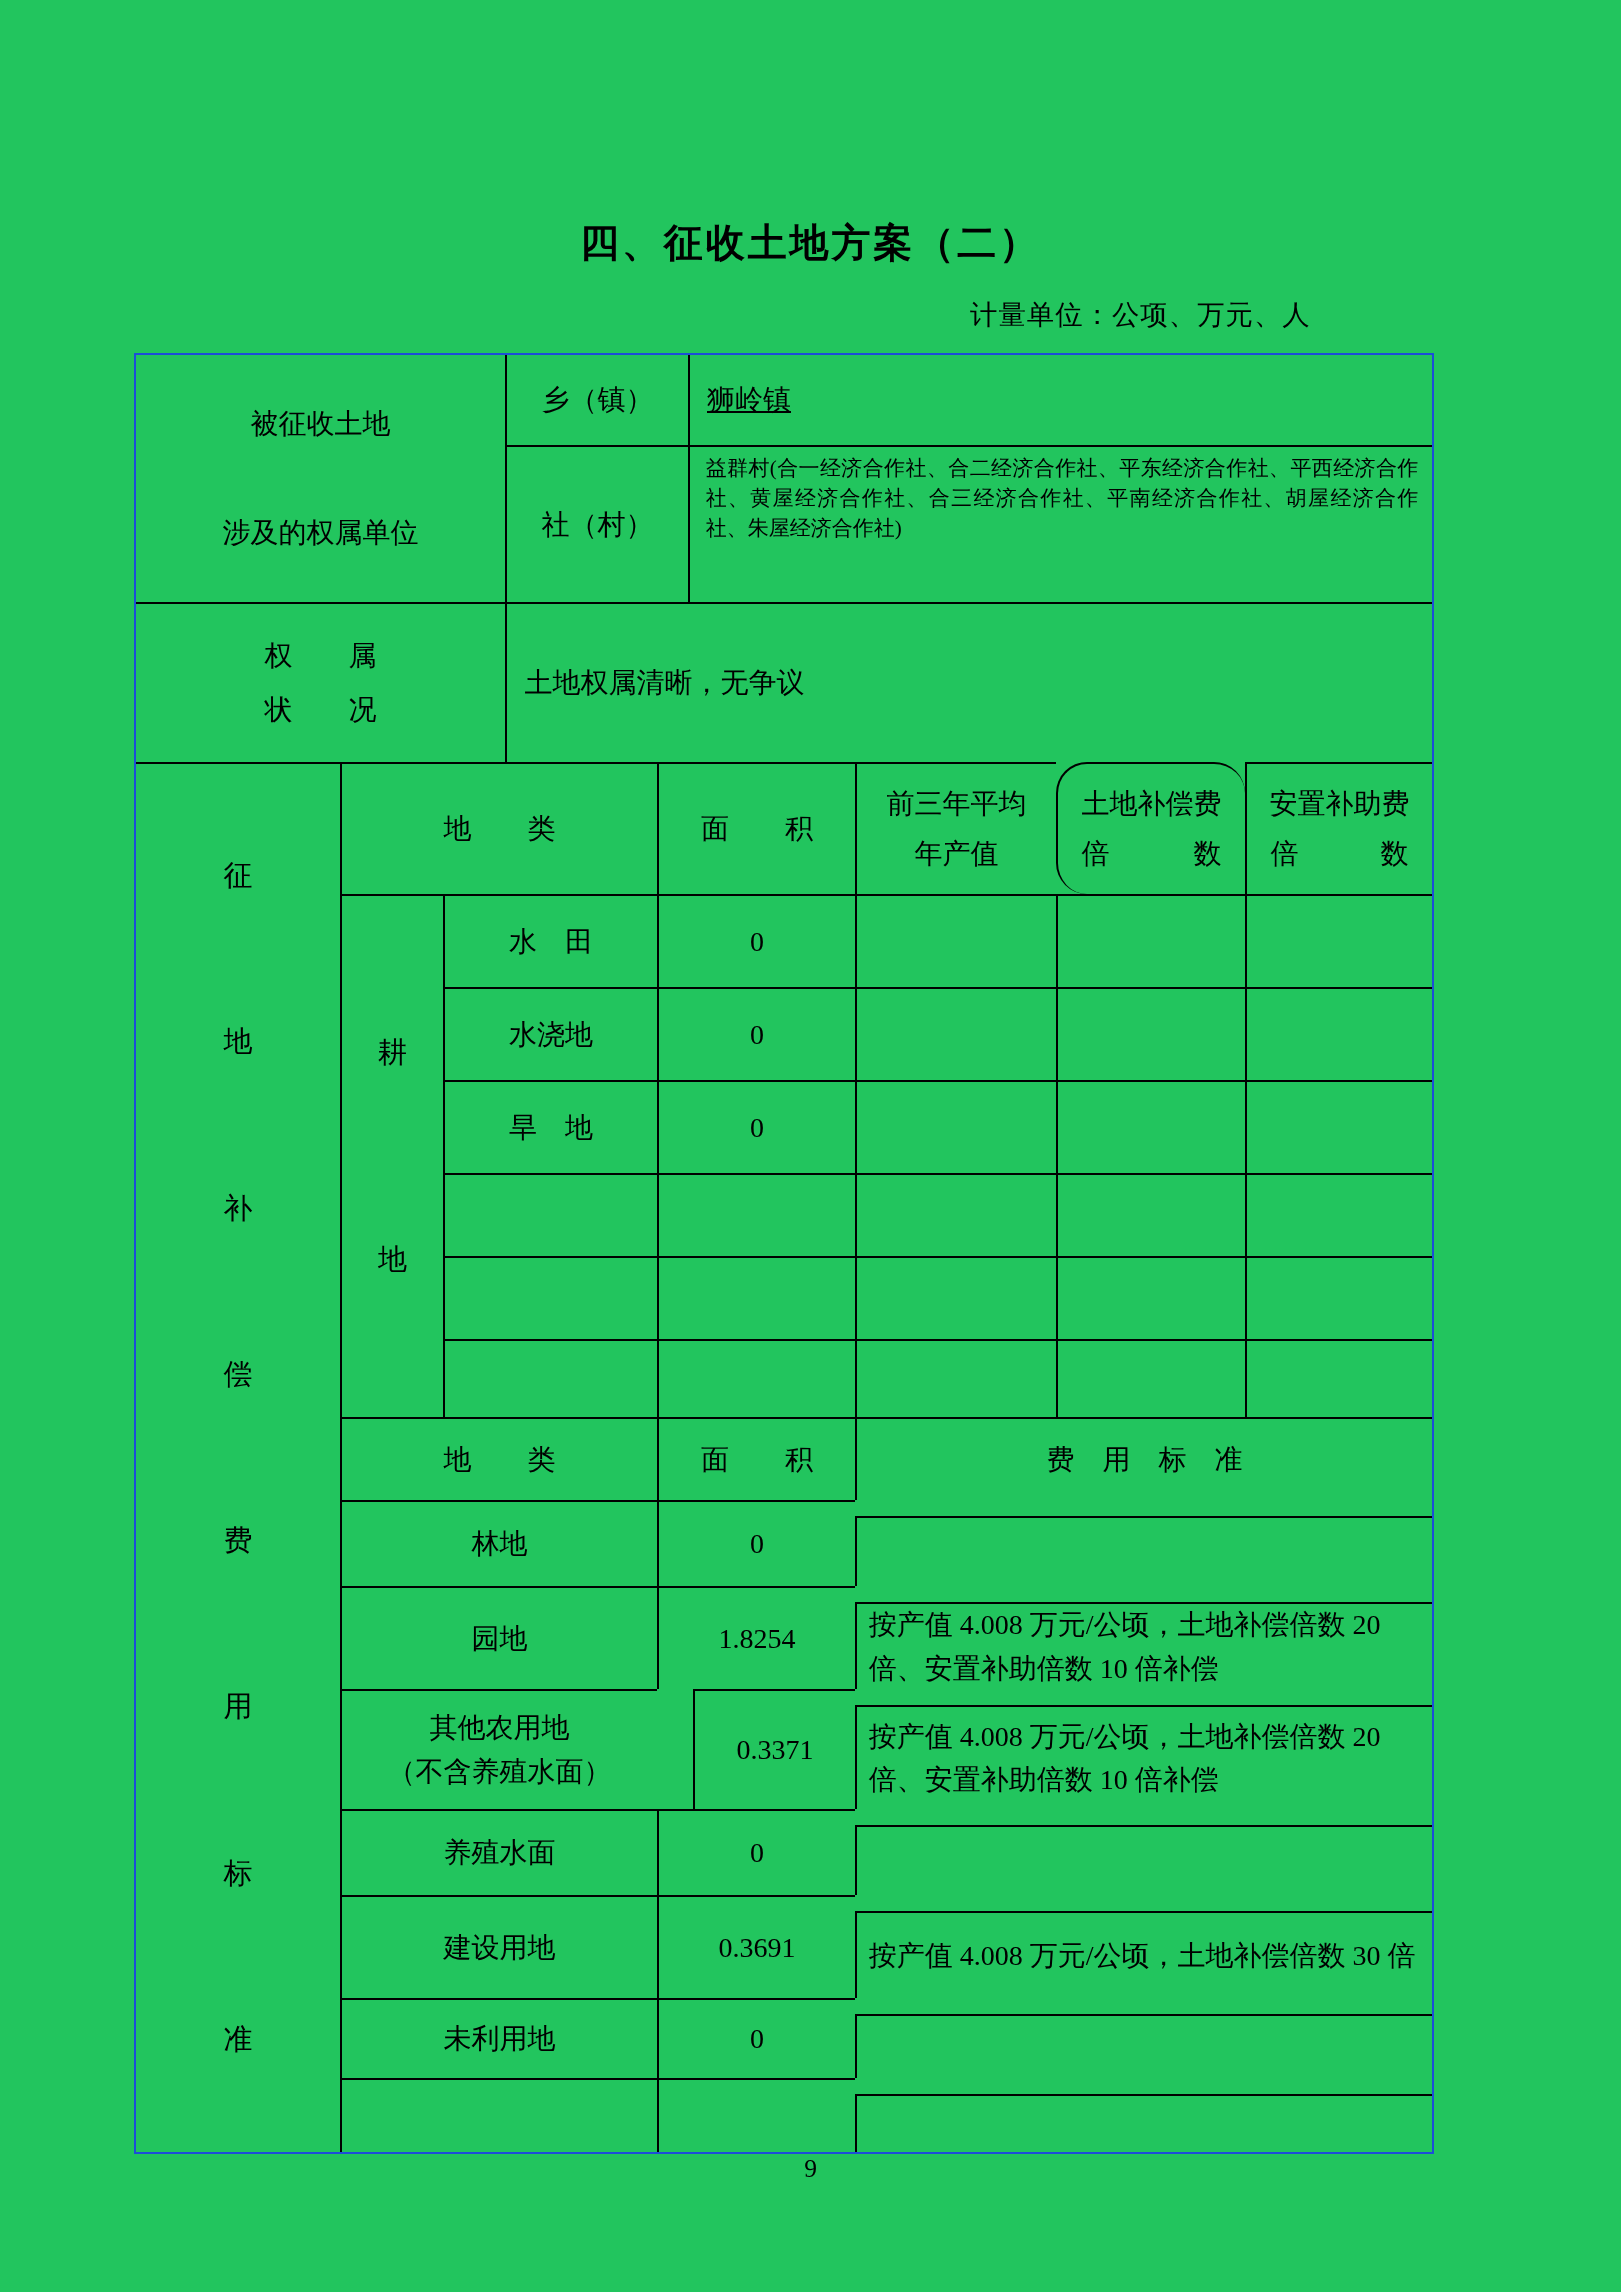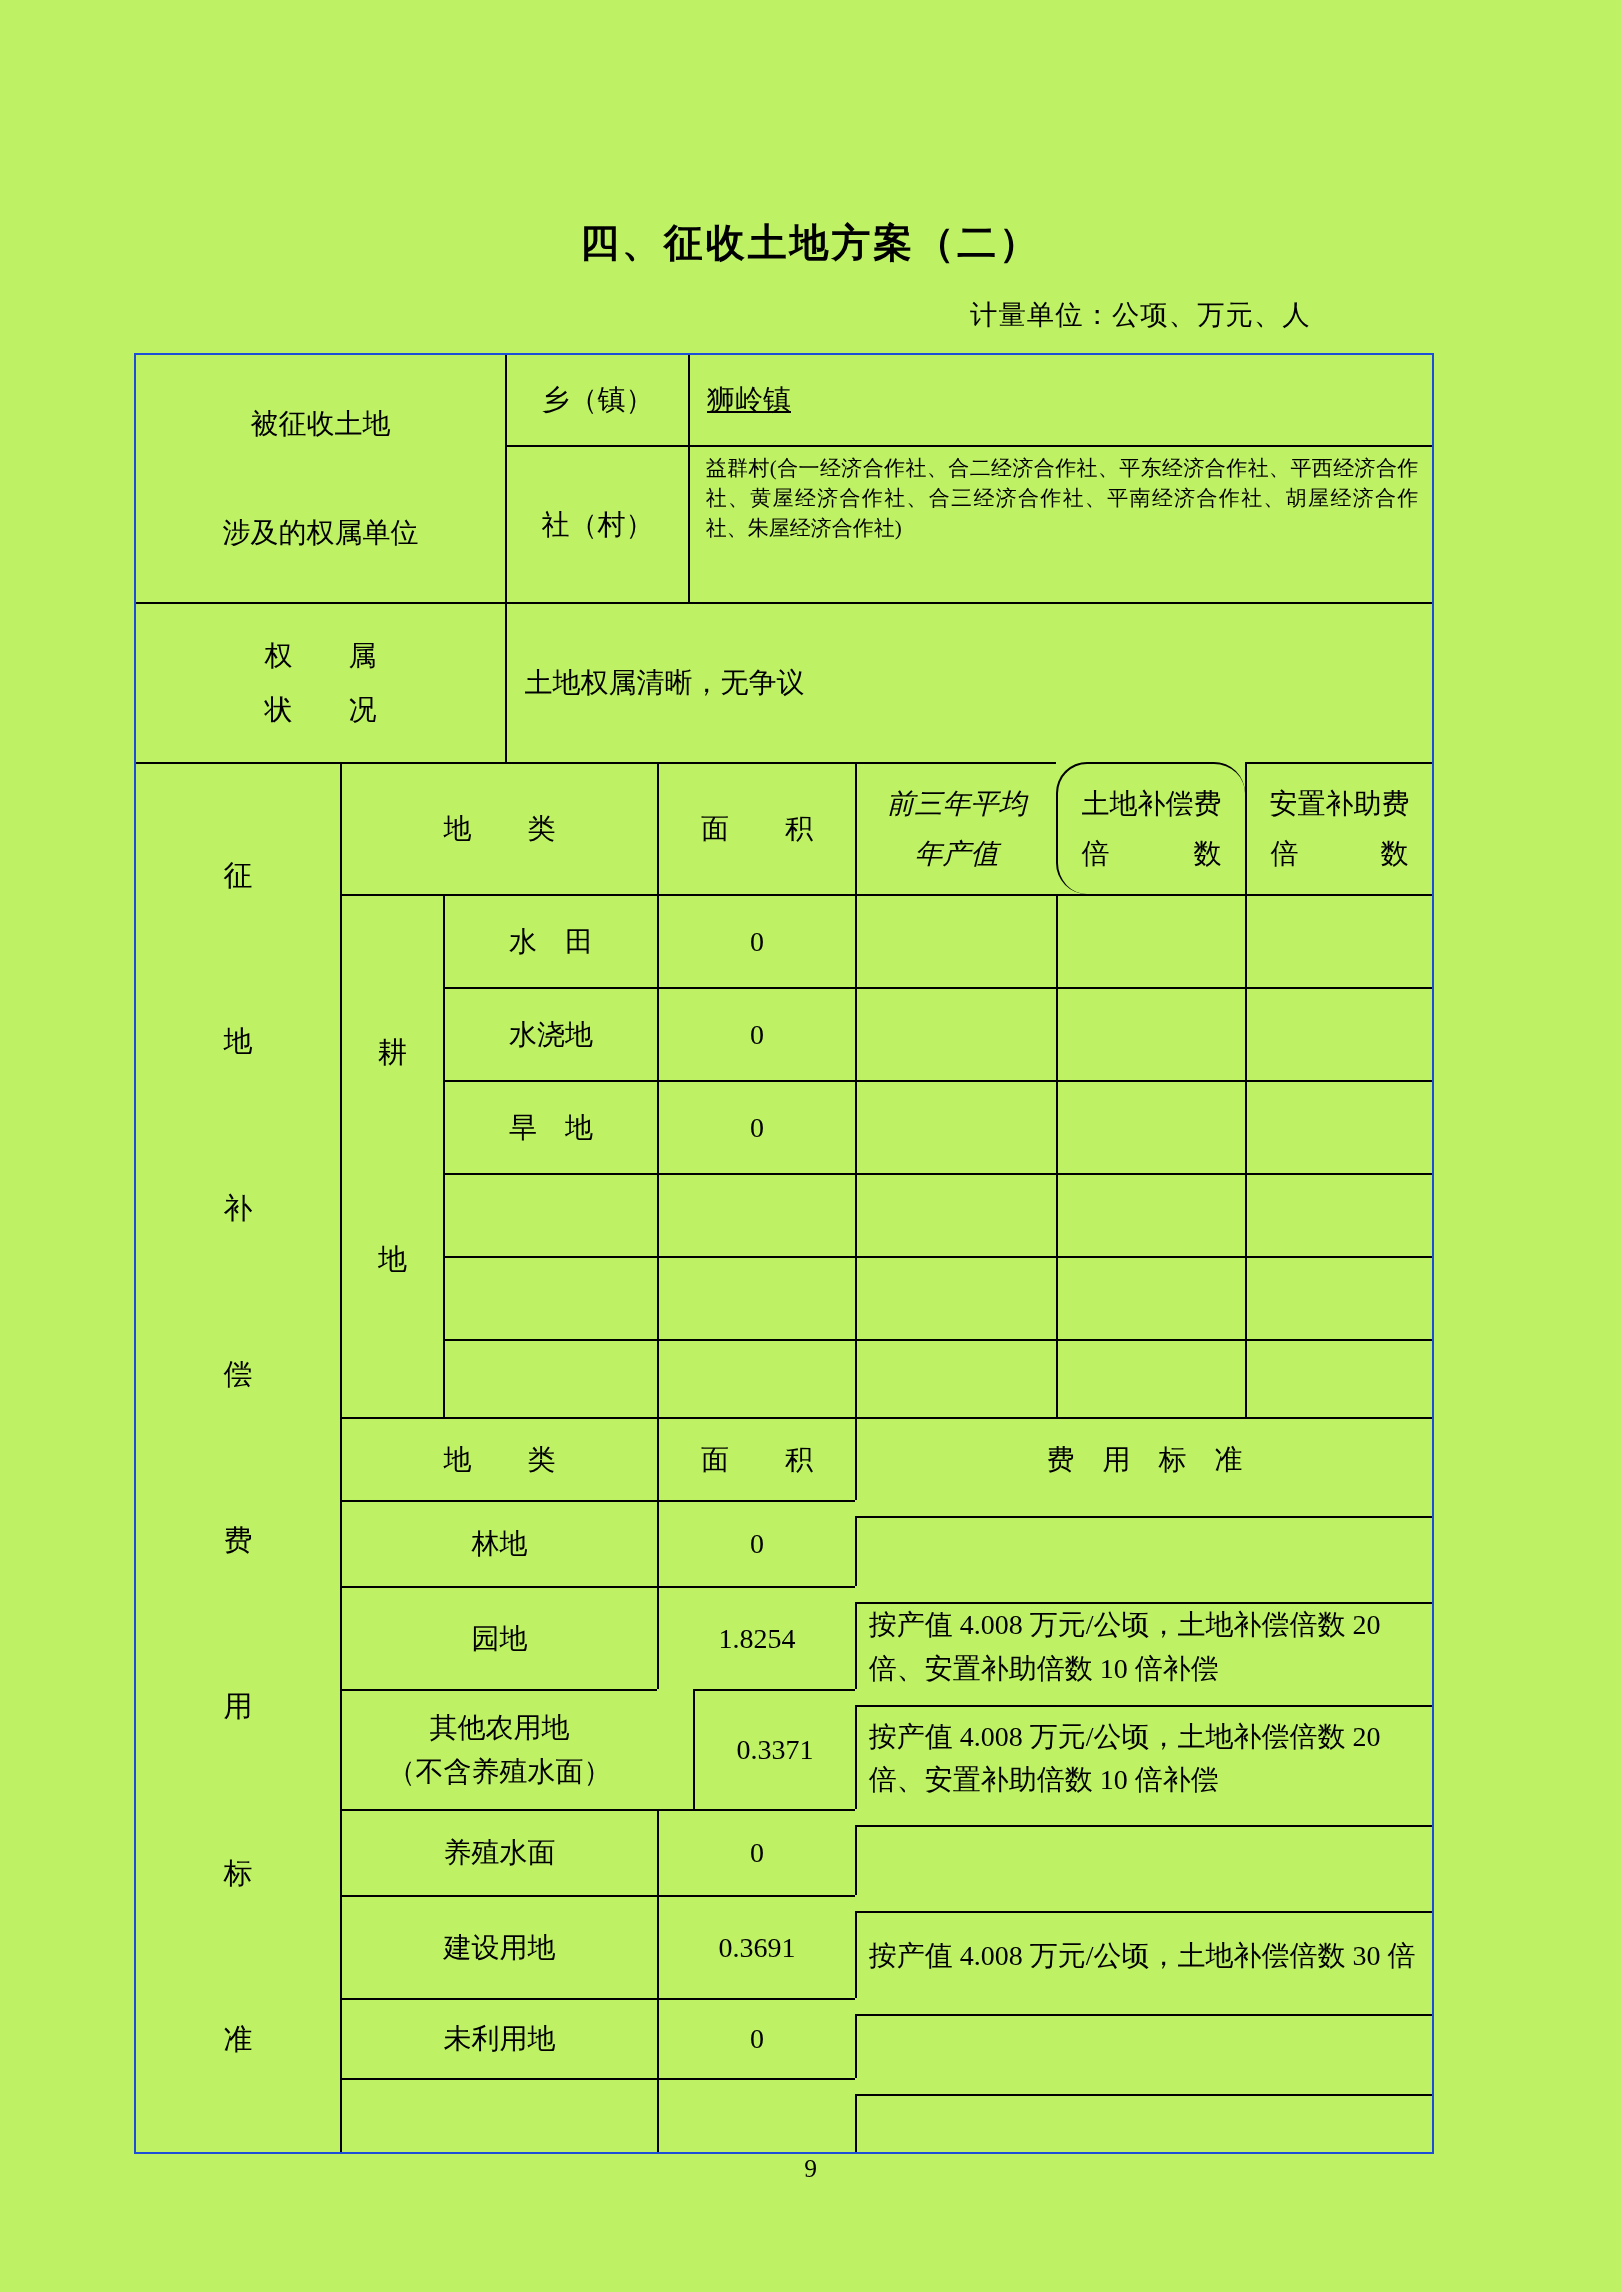--- a/index.html
+++ b/index.html
@@ -1,17 +1,17 @@
 <!DOCTYPE html>
 <html><head>
 <meta charset="utf-8">
 <style>
   html,body { margin:0; padding:0; background:#e8e8e8; }
   .page {
-    position:relative; width:1621px; height:2293px; background:#bef264;
+    position:relative; width:1621px; height:2293px; background:#22c55e;
     margin:0 auto; font-family:"Liberation Serif","DejaVu Serif",serif;
     color:#000; overflow:hidden;
   }
   .title {
     position:absolute; top:216px; left:0; width:100%;
     text-align:center; font-size:39px; font-weight:bold; letter-spacing:2.9px;
   }
   .unit-note {
     position:absolute; top:297px; left:970px;
     font-size:27.4px; white-space:nowrap; letter-spacing:1px;
@@ -81,21 +81,21 @@
         <span>补</span>
         <span>偿</span>
         <span>费</span>
         <span>用</span>
         <span>标</span>
         <span>准</span>
       </div>
 
       <div class="c bl bt" style="grid-column:2/4; grid-row:1;">地　　类</div>
       <div class="c bl bt" style="grid-column:4; grid-row:1;">面　　积</div>
-      <div class="col2 bl bt" style="grid-column:5; grid-row:1; padding:15.7px 0;font-style:italic;">
+      <div class="col2 bl bt" style="grid-column:5; grid-row:1; padding:15.7px 0;">
         <span>前三年平均</span>
         <span>年产值</span>
       </div>
       <div class="col2 bl bt" style="grid-column:6; grid-row:1; padding:15.7px 0;border-radius:31px;">
         <span>土地补偿费</span>
         <span class="split">
           <span>倍</span>
           <span>数</span>
         </span>
       </div>

